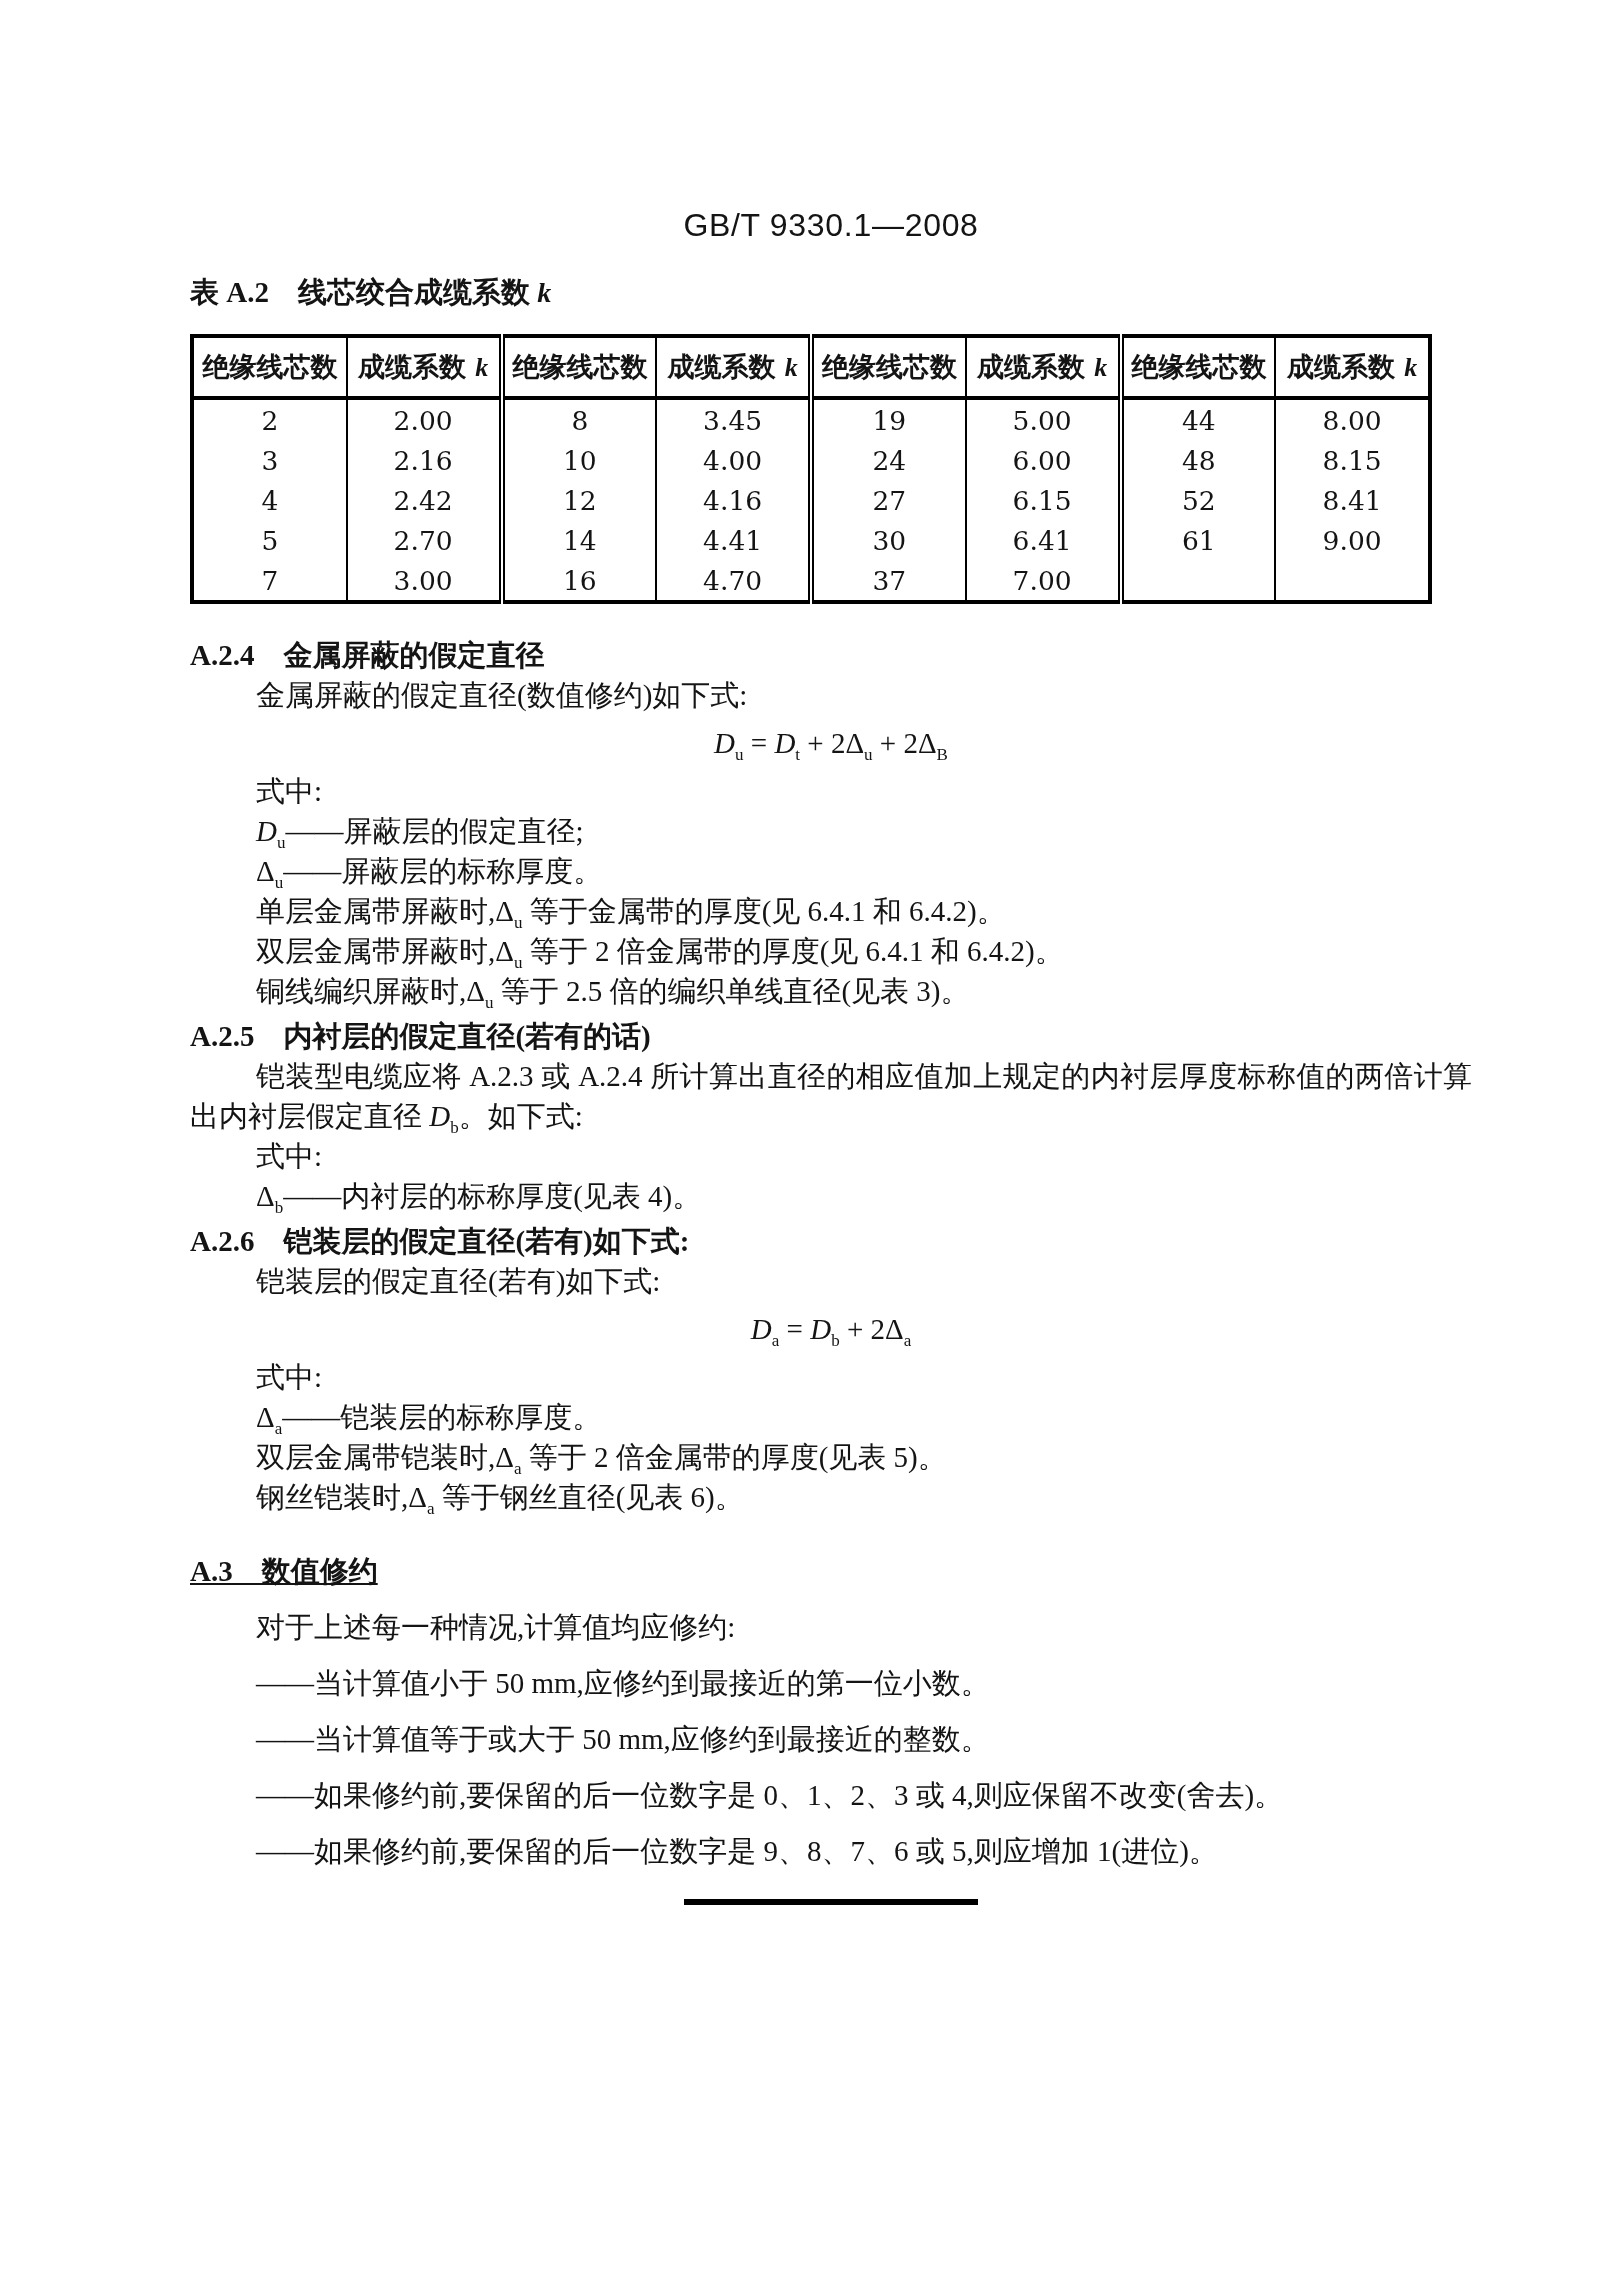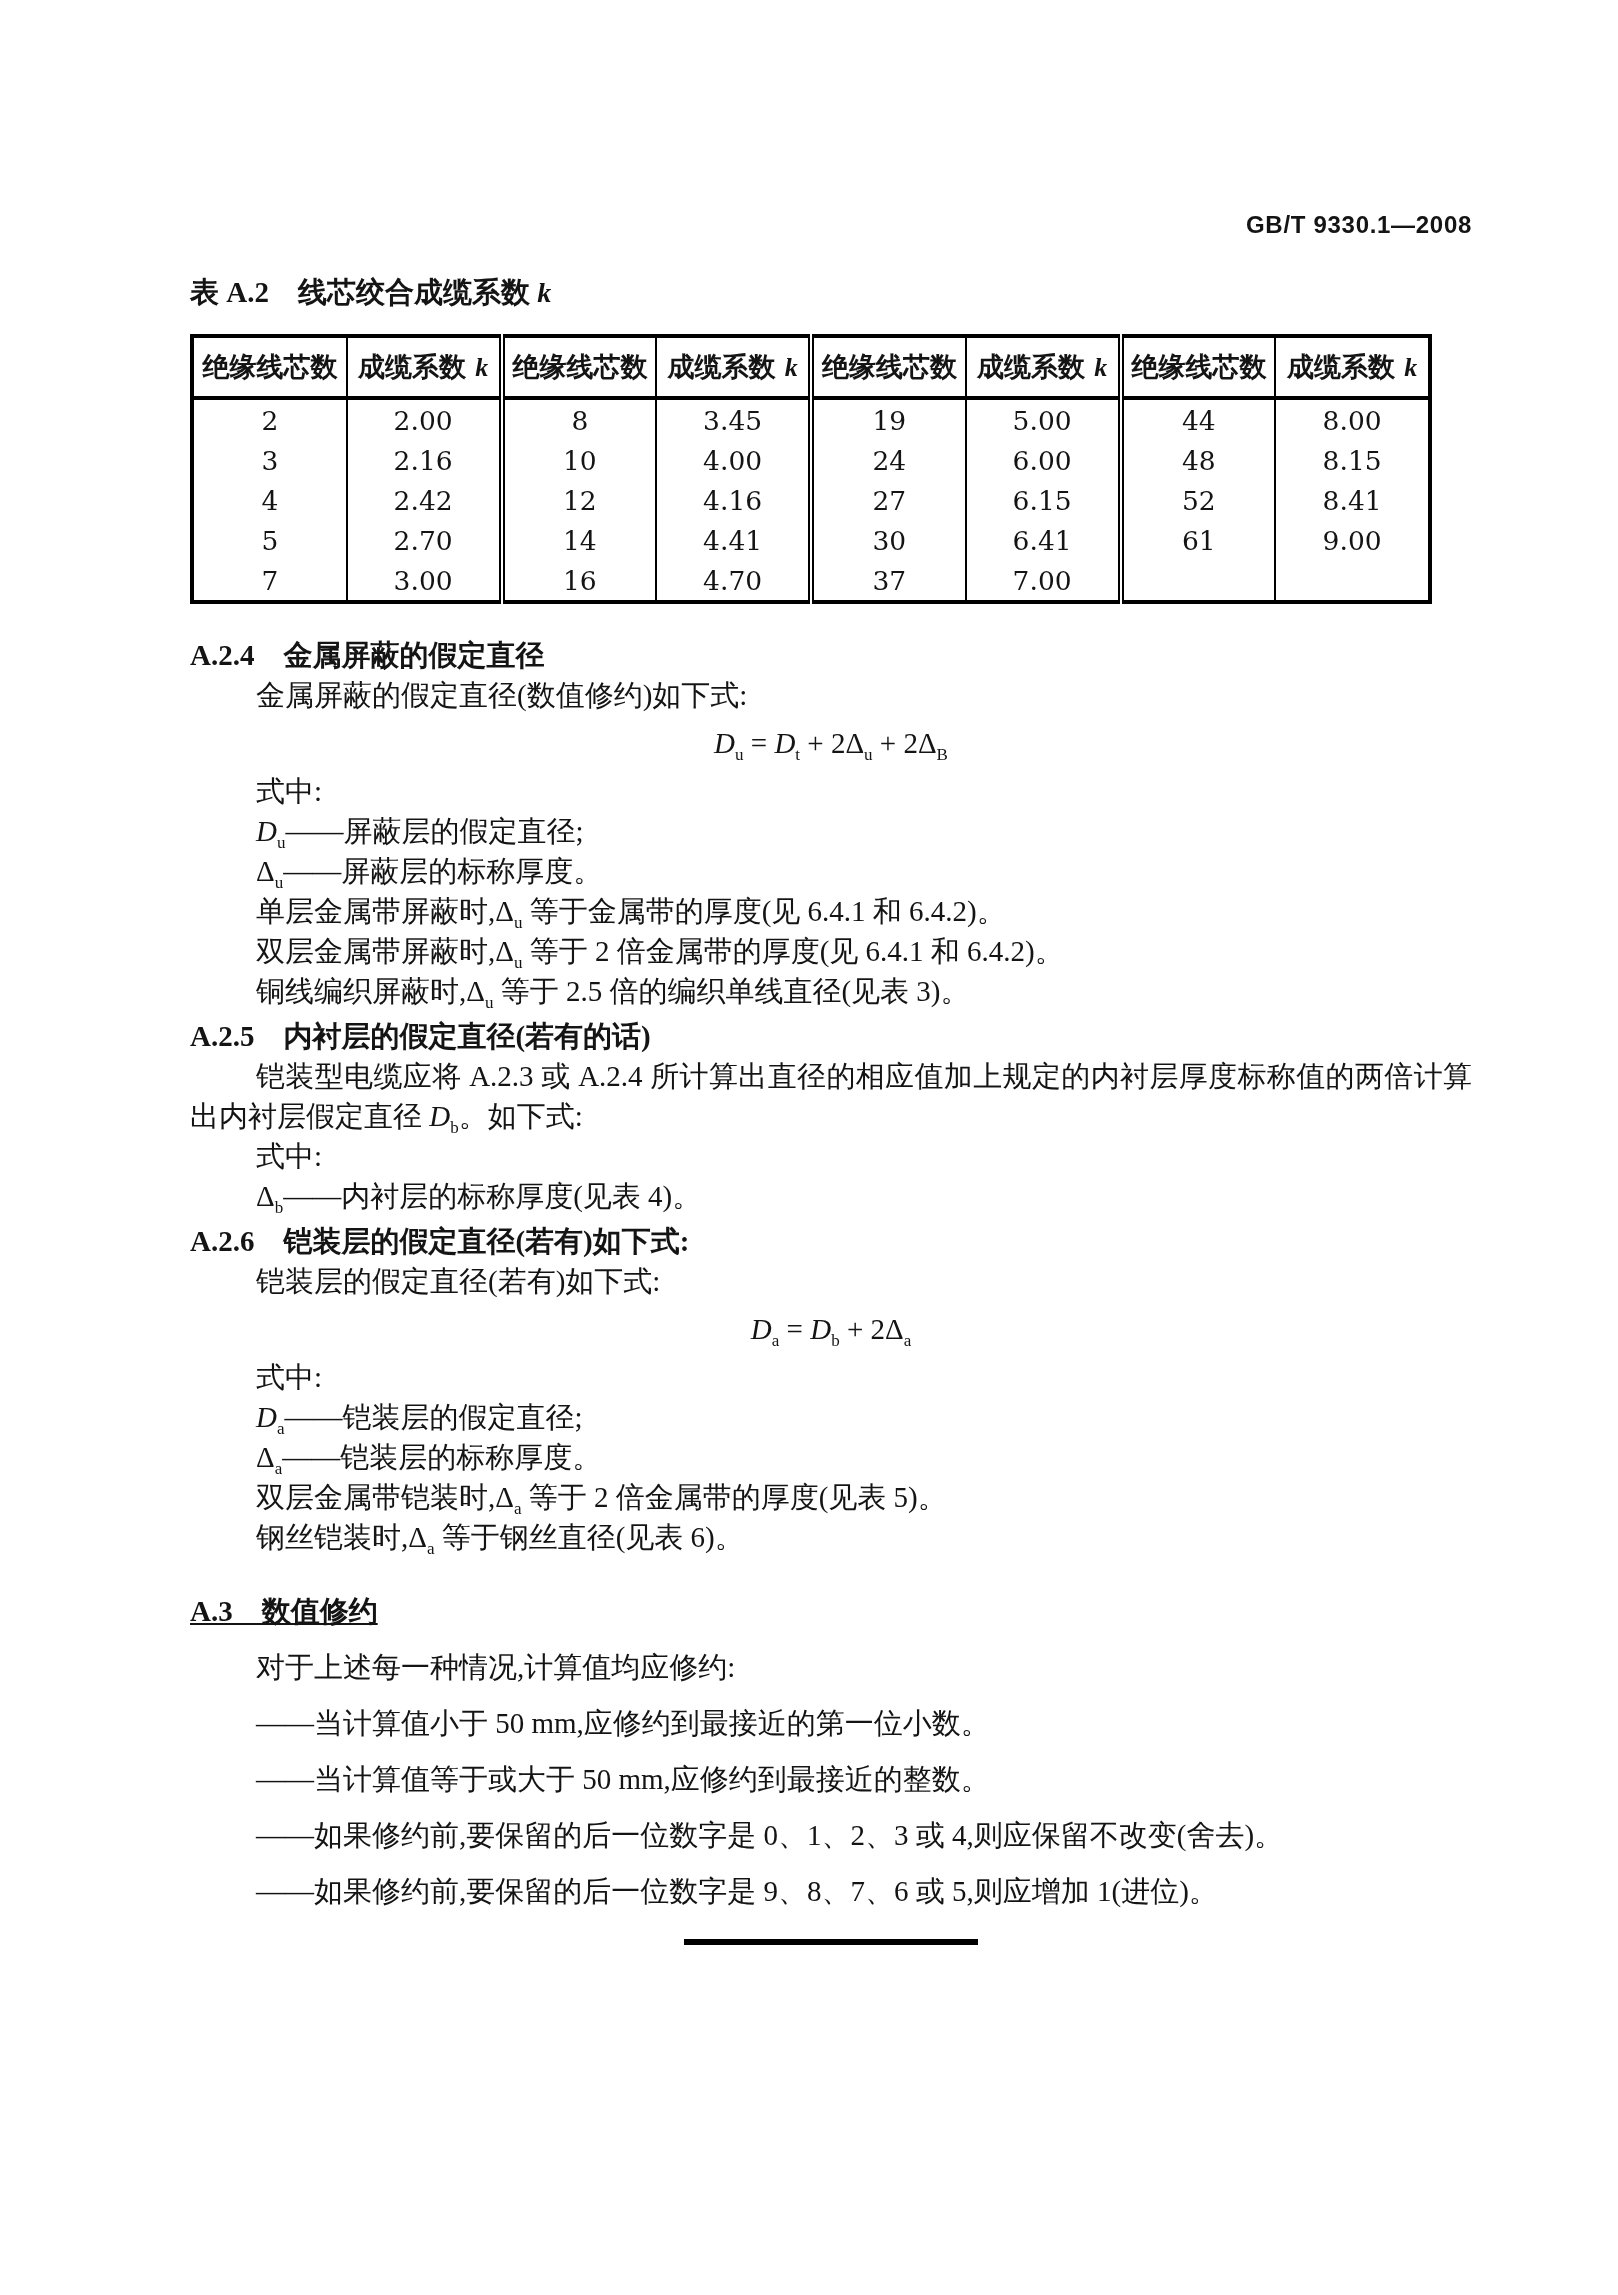--- a/index.html
+++ b/index.html
@@ -11,23 +11,23 @@
     overflow: hidden;
   }
   .page {
     box-sizing: border-box;
     width: 1619px; height: 2295px;
     padding: 208px 147px 0 190px;
     position: relative;
     background: #ffffff;
   }
   .doc-number {
-    text-align: right;
-    font-weight: bold;
-    font-size: 24px;
+    text-align: center;
+    font-weight: normal;
+    font-size: 32px;
     line-height: 34px;
     letter-spacing: 0.7px;
     font-family: "Liberation Sans", "DejaVu Sans", sans-serif;
   }
   .table-caption {
     margin-top: 33px;
     font-weight: bold;
     font-size: 29px;
     line-height: 34px;
   }
@@ -163,21 +163,20 @@
       <div class="block para"><span>双层金属带屏蔽时,Δ</span><sub>u</sub><span> 等于 2 倍金属带的厚度(见 6.4.1 和 6.4.2)。</span></div>
       <div class="block para"><span>铜线编织屏蔽时,Δ</span><sub>u</sub><span> 等于 2.5 倍的编织单线直径(见表 3)。</span></div>
       <div class="block heading"><span>A.2.5　内衬层的假定直径(若有的话)</span></div>
       <div class="block parawrap"><span>铠装型电缆应将 A.2.3 或 A.2.4 所计算出直径的相应值加上规定的内衬层厚度标称值的两倍计算出内衬层假定直径 </span><i>D</i><sub>b</sub><span>。如下式:</span></div>
       <div class="block para"><span>式中:</span></div>
       <div class="block para"><span>Δ</span><sub>b</sub><span>——内衬层的标称厚度(见表 4)。</span></div>
       <div class="block heading"><span>A.2.6　铠装层的假定直径(若有)如下式:</span></div>
       <div class="block para"><span>铠装层的假定直径(若有)如下式:</span></div>
       <div class="block formula"><span class="formula-inner"><i>D</i><sub>a</sub><span> = </span><i>D</i><sub>b</sub><span> + 2Δ</span><sub>a</sub></span></div>
       <div class="block para"><span>式中:</span></div>
-      <div class="block para"><i>D</i><sub>a</sub><span>——铠装层的假定直径;</span></div>
       <div class="block para"><span>Δ</span><sub>a</sub><span>——铠装层的标称厚度。</span></div>
       <div class="block para"><span>双层金属带铠装时,Δ</span><sub>a</sub><span> 等于 2 倍金属带的厚度(见表 5)。</span></div>
       <div class="block para"><span>钢丝铠装时,Δ</span><sub>a</sub><span> 等于钢丝直径(见表 6)。</span></div>
       <div class="block heading3"><span>A.3　数值修约</span></div>
       <div class="block para"><span>对于上述每一种情况,计算值均应修约:</span></div>
       <div class="block dash"><span>——当计算值小于 50 mm,应修约到最接近的第一位小数。</span></div>
       <div class="block dash"><span>——当计算值等于或大于 50 mm,应修约到最接近的整数。</span></div>
       <div class="block dash"><span>——如果修约前,要保留的后一位数字是 0、1、2、3 或 4,则应保留不改变(舍去)。</span></div>
       <div class="block dash"><span>——如果修约前,要保留的后一位数字是 9、8、7、6 或 5,则应增加 1(进位)。</span></div>
     </div>

